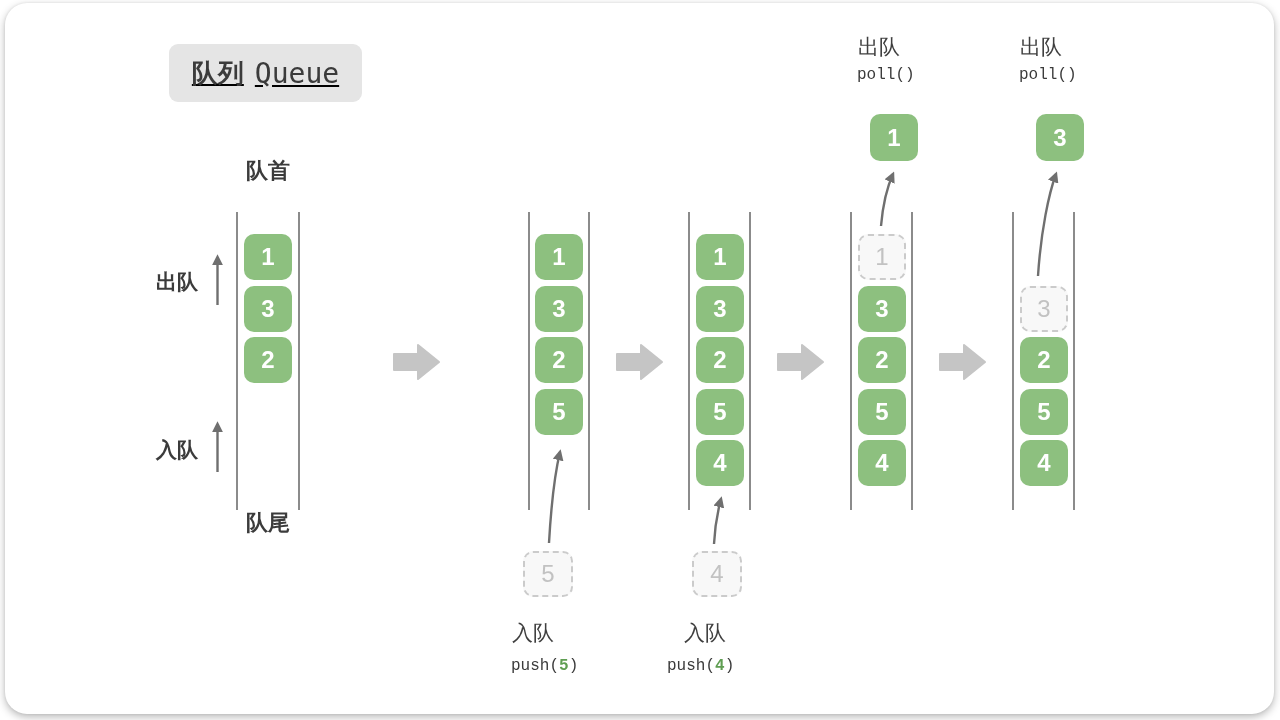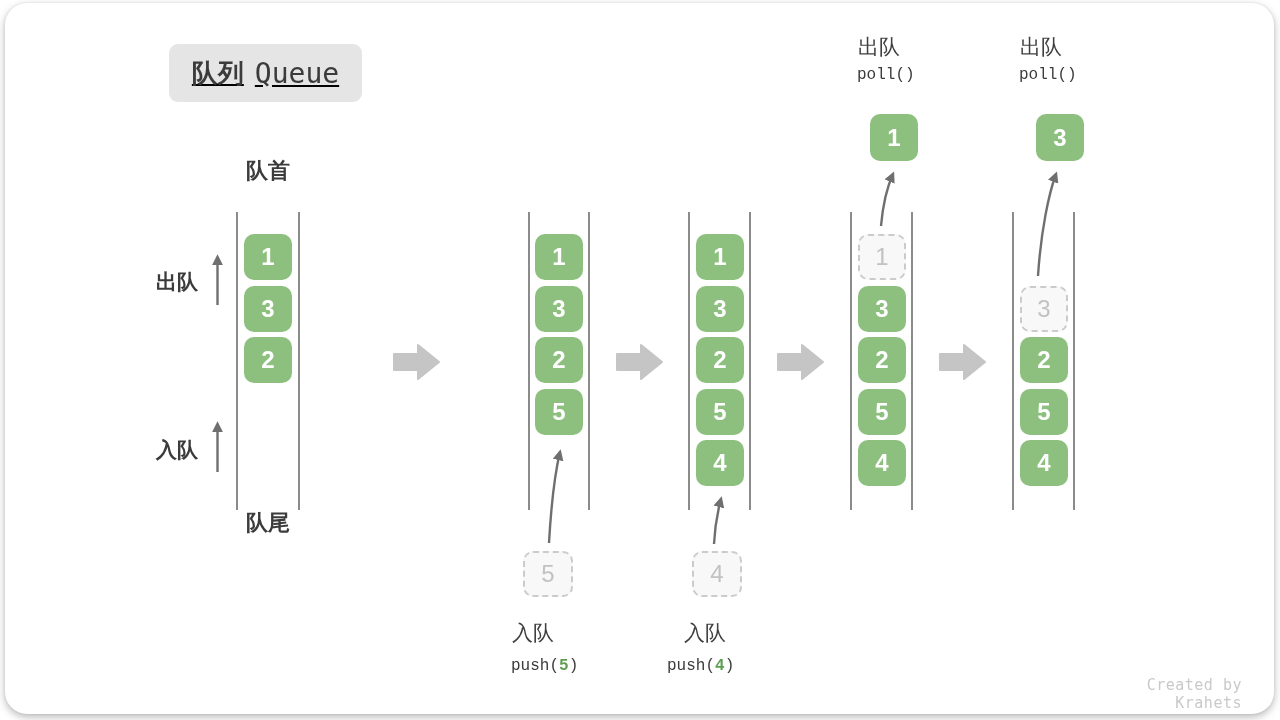--- a/index.html
+++ b/index.html
@@ -117,15 +117,14 @@
   <div class="box green" style="left:858px;top:440px;">4</div>
 
   <div class="op-zh" style="left:1020px;top:33px;">出队</div>
   <div class="mono" style="left:1019px;top:66px;">poll()</div>
   <div class="box green" style="left:1036px;top:114px;height:47px;">3</div>
   <div class="box ghost" style="left:1020px;top:285.5px;">3</div>
   <div class="box green" style="left:1020px;top:337px;">2</div>
   <div class="box green" style="left:1020px;top:388.5px;">5</div>
   <div class="box green" style="left:1020px;top:440px;">4</div>
 
-  <div class="watermark">Created by Krahets</div>
 
 </div>
 
 </body></html>

